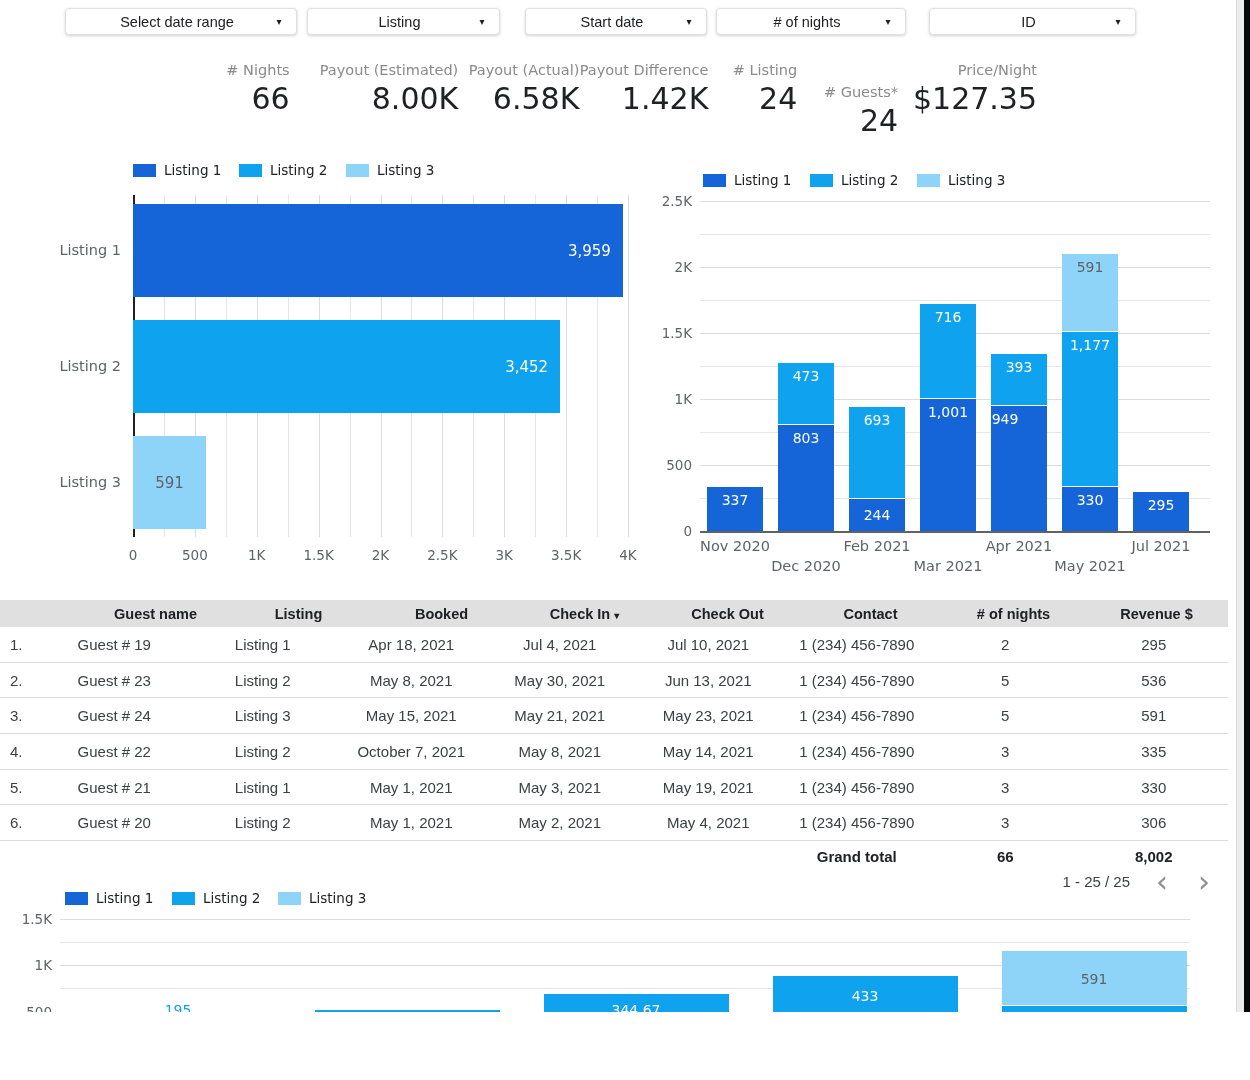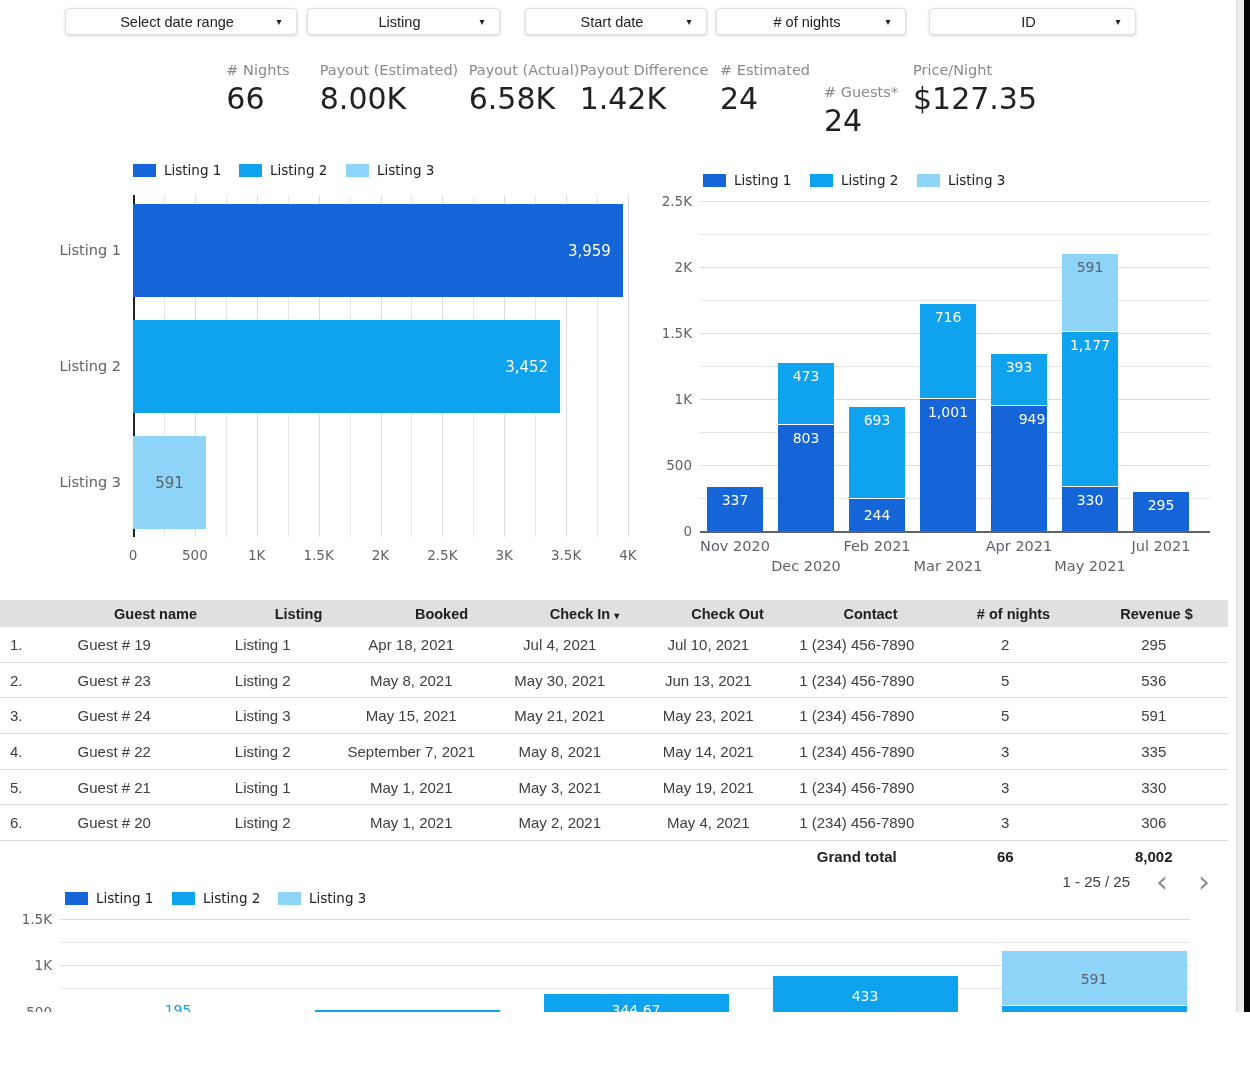--- a/index.html
+++ b/index.html
@@ -6,21 +6,21 @@
   .page{position:relative;width:1250px;height:1012px;background:#fff;overflow:hidden;
         font-family:"Liberation Sans",sans-serif;color:#202124;}
   .abs{position:absolute;}
   
   .chip{position:absolute;top:8px;height:27px;background:#fff;border:1px solid #e0e0e0;
         border-radius:4px;box-shadow:0 1px 3px rgba(0,0,0,.18);display:flex;align-items:center;
         cursor:pointer;box-sizing:border-box;}
   .chip .lbl{flex:1;text-align:center;font-size:14.5px;color:#202124;padding-left:26px;}
   .chip .caret{width:34px;text-align:center;font-size:10px;color:#202124;}
   
-  .score{position:absolute;top:62px;transform:translateX(-50%);text-align:left;font-family:"DejaVu Sans",sans-serif;}
+  .score{position:absolute;top:62px;transform:translateX(-50%);text-align:right;font-family:"DejaVu Sans",sans-serif;}
   .score .slabel{font-size:14.5px;color:#8a8a8a;white-space:nowrap;}
   .score .svalue{font-size:30px;color:#202124;margin-top:3px;white-space:nowrap;}
   
   .chart{position:absolute;font-family:"DejaVu Sans",sans-serif;}
   .legend-item{position:absolute;display:flex;align-items:center;height:14px;}
   .legend-chip{width:23px;height:13px;margin-right:8px;}
   .legend-label{font-size:13.5px;color:#202124;white-space:nowrap;}
   .gridline-v{position:absolute;width:1px;background:#e6e6e6;}
   .gridline-h{position:absolute;height:1px;background:#e6e6e6;}
   .gridline-major{background:#dcdcdc;}
@@ -88,21 +88,21 @@
       </div>
       <div class="score" style="left: 524px;">
         <div class="slabel">Payout (Actual)</div>
         <div class="svalue">6.58K</div>
       </div>
       <div class="score" style="left: 644px;">
         <div class="slabel">Payout Difference</div>
         <div class="svalue">1.42K</div>
       </div>
       <div class="score" style="left: 765px;">
-        <div class="slabel"># Estimated</div>
+        <div class="slabel"># Listing</div>
         <div class="svalue">24</div>
       </div>
       <div class="score" style="left: 861px; margin-top: 22px;">
         <div class="slabel"># Guests*</div>
         <div class="svalue">24</div>
       </div>
       <div class="score" style="left: 975px;">
         <div class="slabel">Price/Night</div>
         <div class="svalue">$127.35</div>
       </div>
@@ -200,21 +200,21 @@
       <div class="seglabel" style="left: 189px; width: 56px; color: rgb(255, 255, 255); top: 336.896px;">244</div>
       <div class="seg seg-sep" style="left: 189px; top: 237.316px; width: 56px; height: 91.476px; background: rgb(14, 162, 239);"></div>
       <div class="seglabel" style="left: 189px; width: 56px; color: rgb(255, 255, 255); top: 242.316px;">693</div>
       <div class="catlabel" style="left: 157px; width: 120px; top: 368px;">Feb 2021</div>
       <div class="seg" style="left: 260px; top: 228.868px; width: 56px; height: 132.132px; background: rgb(21, 101, 216);"></div>
       <div class="seglabel" style="left: 260px; width: 56px; color: rgb(255, 255, 255); top: 233.868px;">1,001</div>
       <div class="seg seg-sep" style="left: 260px; top: 134.356px; width: 56px; height: 94.512px; background: rgb(14, 162, 239);"></div>
       <div class="seglabel" style="left: 260px; width: 56px; color: rgb(255, 255, 255); top: 139.356px;">716</div>
       <div class="catlabel" style="left: 228px; width: 120px; top: 388px;">Mar 2021</div>
       <div class="seg" style="left: 331px; top: 235.732px; width: 56px; height: 125.268px; background: rgb(21, 101, 216);"></div>
-      <div class="seglabel" style="left: 344px; width: 56px; color: rgb(255, 255, 255); top: 240.732px;">949</div>
+      <div class="seglabel" style="left: 317px; width: 56px; color: rgb(255, 255, 255); top: 240.732px;">949</div>
       <div class="seg seg-sep" style="left: 331px; top: 183.856px; width: 56px; height: 51.876px; background: rgb(14, 162, 239);"></div>
       <div class="seglabel" style="left: 331px; width: 56px; color: rgb(255, 255, 255); top: 188.856px;">393</div>
       <div class="catlabel" style="left: 299px; width: 120px; top: 368px;">Apr 2021</div>
       <div class="seg" style="left: 402px; top: 317.44px; width: 56px; height: 43.56px; background: rgb(21, 101, 216);"></div>
       <div class="seglabel" style="left: 402px; width: 56px; color: rgb(255, 255, 255); top: 322.44px;">330</div>
       <div class="seg seg-sep" style="left: 402px; top: 162.076px; width: 56px; height: 155.364px; background: rgb(14, 162, 239);"></div>
       <div class="seglabel" style="left: 402px; width: 56px; color: rgb(255, 255, 255); top: 167.076px;">1,177</div>
       <div class="seg seg-sep" style="left: 402px; top: 84.064px; width: 56px; height: 78.012px; background: rgb(142, 211, 248);"></div>
       <div class="seglabel" style="left: 402px; width: 56px; color: rgb(95, 99, 104); top: 89.064px;">591</div>
       <div class="catlabel" style="left: 370px; width: 120px; top: 388px;">May 2021</div>
@@ -264,21 +264,21 @@
         <div class="tc">May 21, 2021</div>
         <div class="tc">May 23, 2021</div>
         <div class="tc">1 (234) 456-7890</div>
         <div class="tc">5</div>
         <div class="tc">591</div>
       </div>
       <div class="trow tdata">
         <div class="tnum">4.</div>
         <div class="tc">Guest # 22</div>
         <div class="tc">Listing 2</div>
-        <div class="tc">September 7, 2021</div>
+        <div class="tc">October 7, 2021</div>
         <div class="tc">May 8, 2021</div>
         <div class="tc">May 14, 2021</div>
         <div class="tc">1 (234) 456-7890</div>
         <div class="tc">3</div>
         <div class="tc">335</div>
       </div>
       <div class="trow tdata">
         <div class="tnum">5.</div>
         <div class="tc">Guest # 21</div>
         <div class="tc">Listing 1</div>

